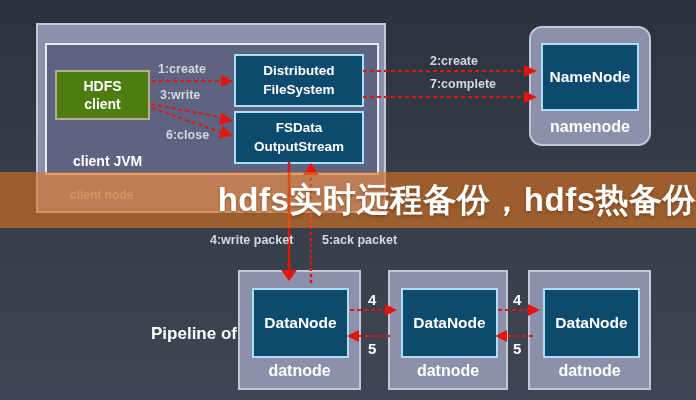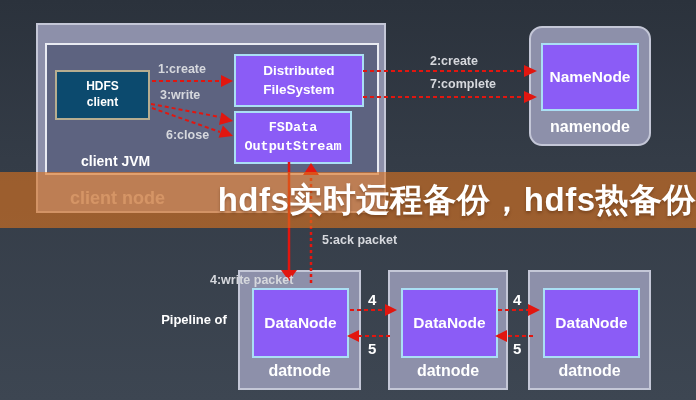--- a/index.html
+++ b/index.html
@@ -11,53 +11,53 @@
   
   .outer-node{
     position:absolute;background:#8d90aa;border:2px solid #c4c7d7;
     box-sizing:border-box;
   }
   .jvm-box{
     position:absolute;left:7px;top:18px;width:334px;height:132px;
     background:#5d6380;border:2px solid #e9ebf2;box-sizing:border-box;
   }
   .cyan-box{
-    position:absolute;background:#8b5cf6;border:2px solid #aadff4;
+    position:absolute;background:#0c4a6e;border:2px solid #aadff4;
     box-sizing:border-box;color:#fff;display:flex;flex-direction:column;
     align-items:center;justify-content:center;text-align:center;
     font-weight:600;line-height:1.35;
   }
   .hdfs-client{
     position:absolute;left:8px;top:25px;width:95px;height:50px;
-    background:#0c4a6e;border:2px solid #b6ad90;box-sizing:border-box;
+    background:#4d7c0f;border:2px solid #b6ad90;box-sizing:border-box;
     color:#fff;display:flex;flex-direction:column;align-items:center;
-    justify-content:center;font-weight:600;font-size:12px;line-height:1.3;text-align:center;
+    justify-content:center;font-weight:600;font-size:14px;line-height:1.3;text-align:center;
   }
   .jvm-caption{
-    position:absolute;left:34px;bottom:4px;color:#fff;
+    position:absolute;left:26px;bottom:4px;color:#fff;
     font-weight:bold;font-size:14px;
   }
   .clientnode-caption{
     position:absolute;left:32px;top:163px;color:rgba(255,255,255,0.55);
-    font-weight:bold;font-size:18px;
+    font-weight:bold;font-size:12px;
   }
   .node-caption{
     position:absolute;left:0;right:0;bottom:8px;text-align:center;
     color:#fff;font-weight:bold;font-size:16px;
   }
   .flow-label{
     position:absolute;color:#d6d8dd;font-size:12.5px;font-weight:600;
     white-space:nowrap;
   }
   .num-label{
     position:absolute;color:#fff;font-size:15px;font-weight:bold;
   }
   .pipeline-caption{
-    position:absolute;left:148px;top:312px;width:92px;text-align:center;
-    color:#fff;font-weight:bold;font-size:13px;line-height:1.2;
+    position:absolute;left:148px;top:324px;width:92px;text-align:center;
+    color:#fff;font-weight:bold;font-size:17px;line-height:1.2;
   }
   .arrows-svg{position:absolute;left:0;top:0;width:696px;height:400px;pointer-events:none;}
   .banner{
     position:absolute;left:0;top:172px;width:696px;height:56px;
     background:rgba(219,114,30,0.62);
     display:flex;align-items:center;justify-content:flex-end;
   }
   .banner-title{
     color:#fff;font-size:33px;font-weight:bold;letter-spacing:0.5px;
     text-shadow:0 2px 3px rgba(60,25,0,0.35);white-space:nowrap;
@@ -73,21 +73,21 @@
   <div class="outer-node" style="left:36px;top:23px;width:350px;height:190px;">
     <div class="jvm-box">
       <div class="hdfs-client">
         <span>HDFS</span>
         <span>client</span>
       </div>
       <div class="cyan-box fs13" style="left:187px;top:9px;width:130px;height:53px;">
         <span>Distributed</span>
         <span>FileSystem</span>
       </div>
-      <div class="cyan-box fs13" style="left:187px;top:66px;width:118px;height:53px;font-family:Liberation Mono, monospace;">
+      <div class="cyan-box fs13" style="left:187px;top:66px;width:130px;height:53px;">
         <span>FSData</span>
         <span>OutputStream</span>
       </div>
       <div class="jvm-caption">client JVM</div>
     </div>
     <div class="clientnode-caption">client node</div>
   </div>
 
   <div class="outer-node" style="left:529px;top:26px;width:122px;height:120px;border-radius:13px;">
     <div class="cyan-box fs15" style="left:10px;top:15px;width:98px;height:68px;">
@@ -148,21 +148,21 @@
       <polygon points="528,304 528,316 540,310"></polygon>
       <polygon points="507,330 507,342 495,336"></polygon>
     </g>
   </svg>
 
   <div class="flow-label" style="left:158px;top:62px;">1:create</div>
   <div class="flow-label" style="left:160px;top:88px;">3:write</div>
   <div class="flow-label" style="left:154px;top:128px;margin-left:12px;">6:close</div>
   <div class="flow-label" style="left:430px;top:54px;">2:create</div>
   <div class="flow-label" style="left:430px;top:77px;">7:complete</div>
-  <div class="flow-label" style="left:210px;top:233px;margin-top:40px;">4:write packet</div>
+  <div class="flow-label" style="left:210px;top:233px;">4:write packet</div>
   <div class="flow-label" style="left:322px;top:233px;">5:ack packet</div>
   <div class="num-label" style="left:368px;top:291px;">4</div>
   <div class="num-label" style="left:368px;top:340px;">5</div>
   <div class="num-label" style="left:513px;top:291px;">4</div>
   <div class="num-label" style="left:513px;top:340px;">5</div>
 
   <div class="banner">
     <div class="banner-title">hdfs实时远程备份，hdfs热备份</div>
   </div>
 

